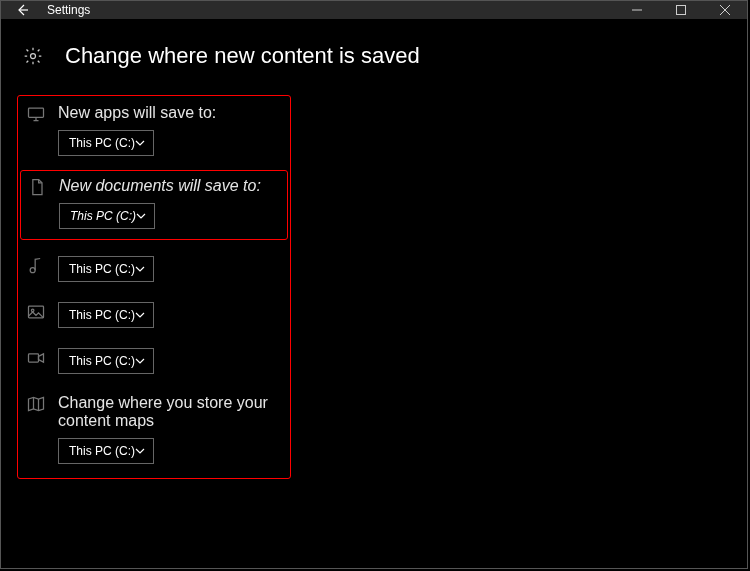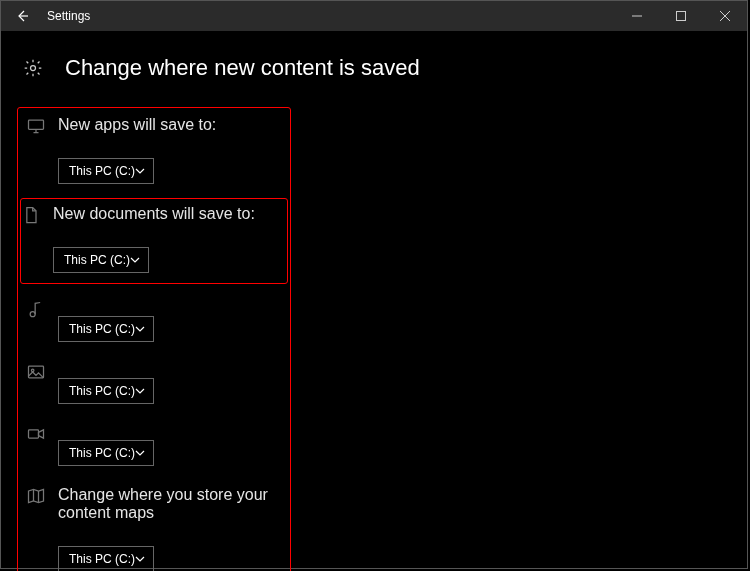--- a/index.html
+++ b/index.html
@@ -15,21 +15,21 @@
   }
   .window {
     width: 748px;
     height: 569px;
     border: 1px solid #555;
     background: #000;
     position: relative;
     box-sizing: border-box;
   }
   .titlebar {
-    height: 30px;
+    height: 18px;
     background: #2b2b2b;
     display: flex;
     align-items: center;
     padding-left: 6px;
   }
   .back-btn {
     width: 30px;
     height: 30px;
     display: flex;
     align-items: center;
@@ -112,34 +112,34 @@
   }
   .dropdown {
     display: inline-flex;
     align-items: center;
     border: 1px solid #666;
     height: 26px;
     padding: 0 8px 0 10px;
     font-size: 12px;
     color: #fff;
     box-sizing: border-box;
-    margin-top: 16px;
   }
   .chevron {
     width: 10px;
     height: 10px;
     display: inline-flex;
     align-items: center;
     justify-content: center;
   }
   .inner-highlight {
     border: 1px solid #ff0000;
     border-radius: 3px;
-    padding: 4px 6px 8px 0;
+    padding: 4px 6px 8px 6px;
     margin: -4px -6px 14px -6px;
+    font-style: italic;
   }
   svg { display: block; }
 </style>
 </head>
 <body>
 
 <div class="window">
 
   <div class="titlebar">
     <div class="back-btn">

